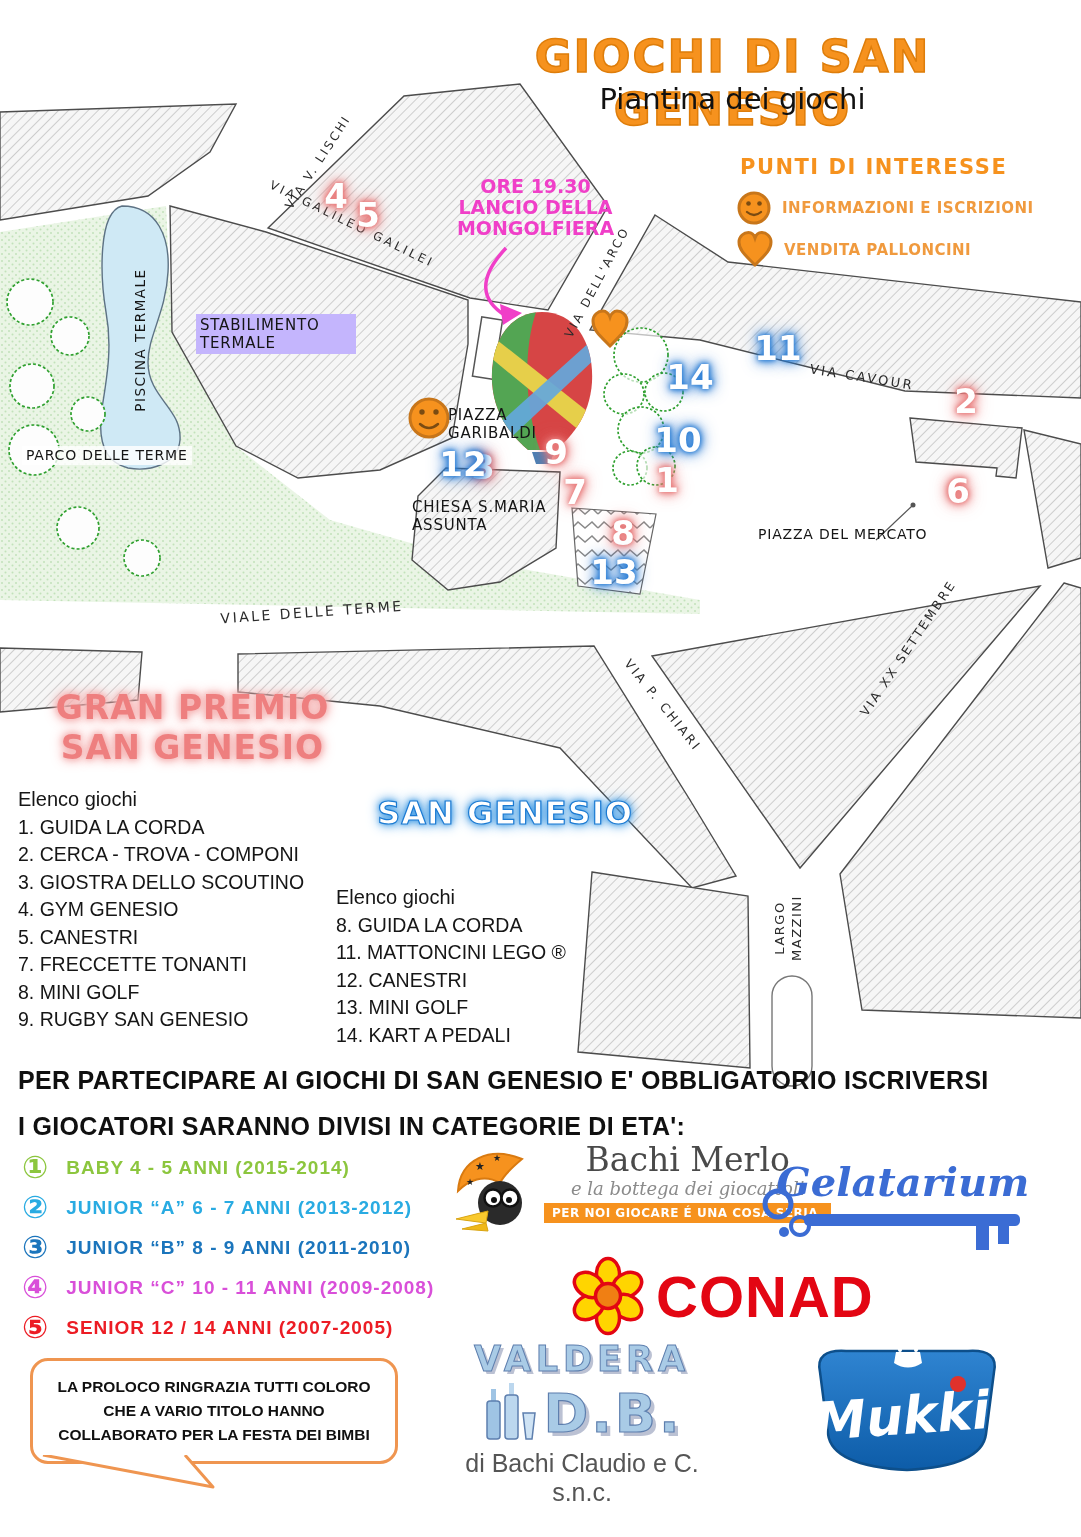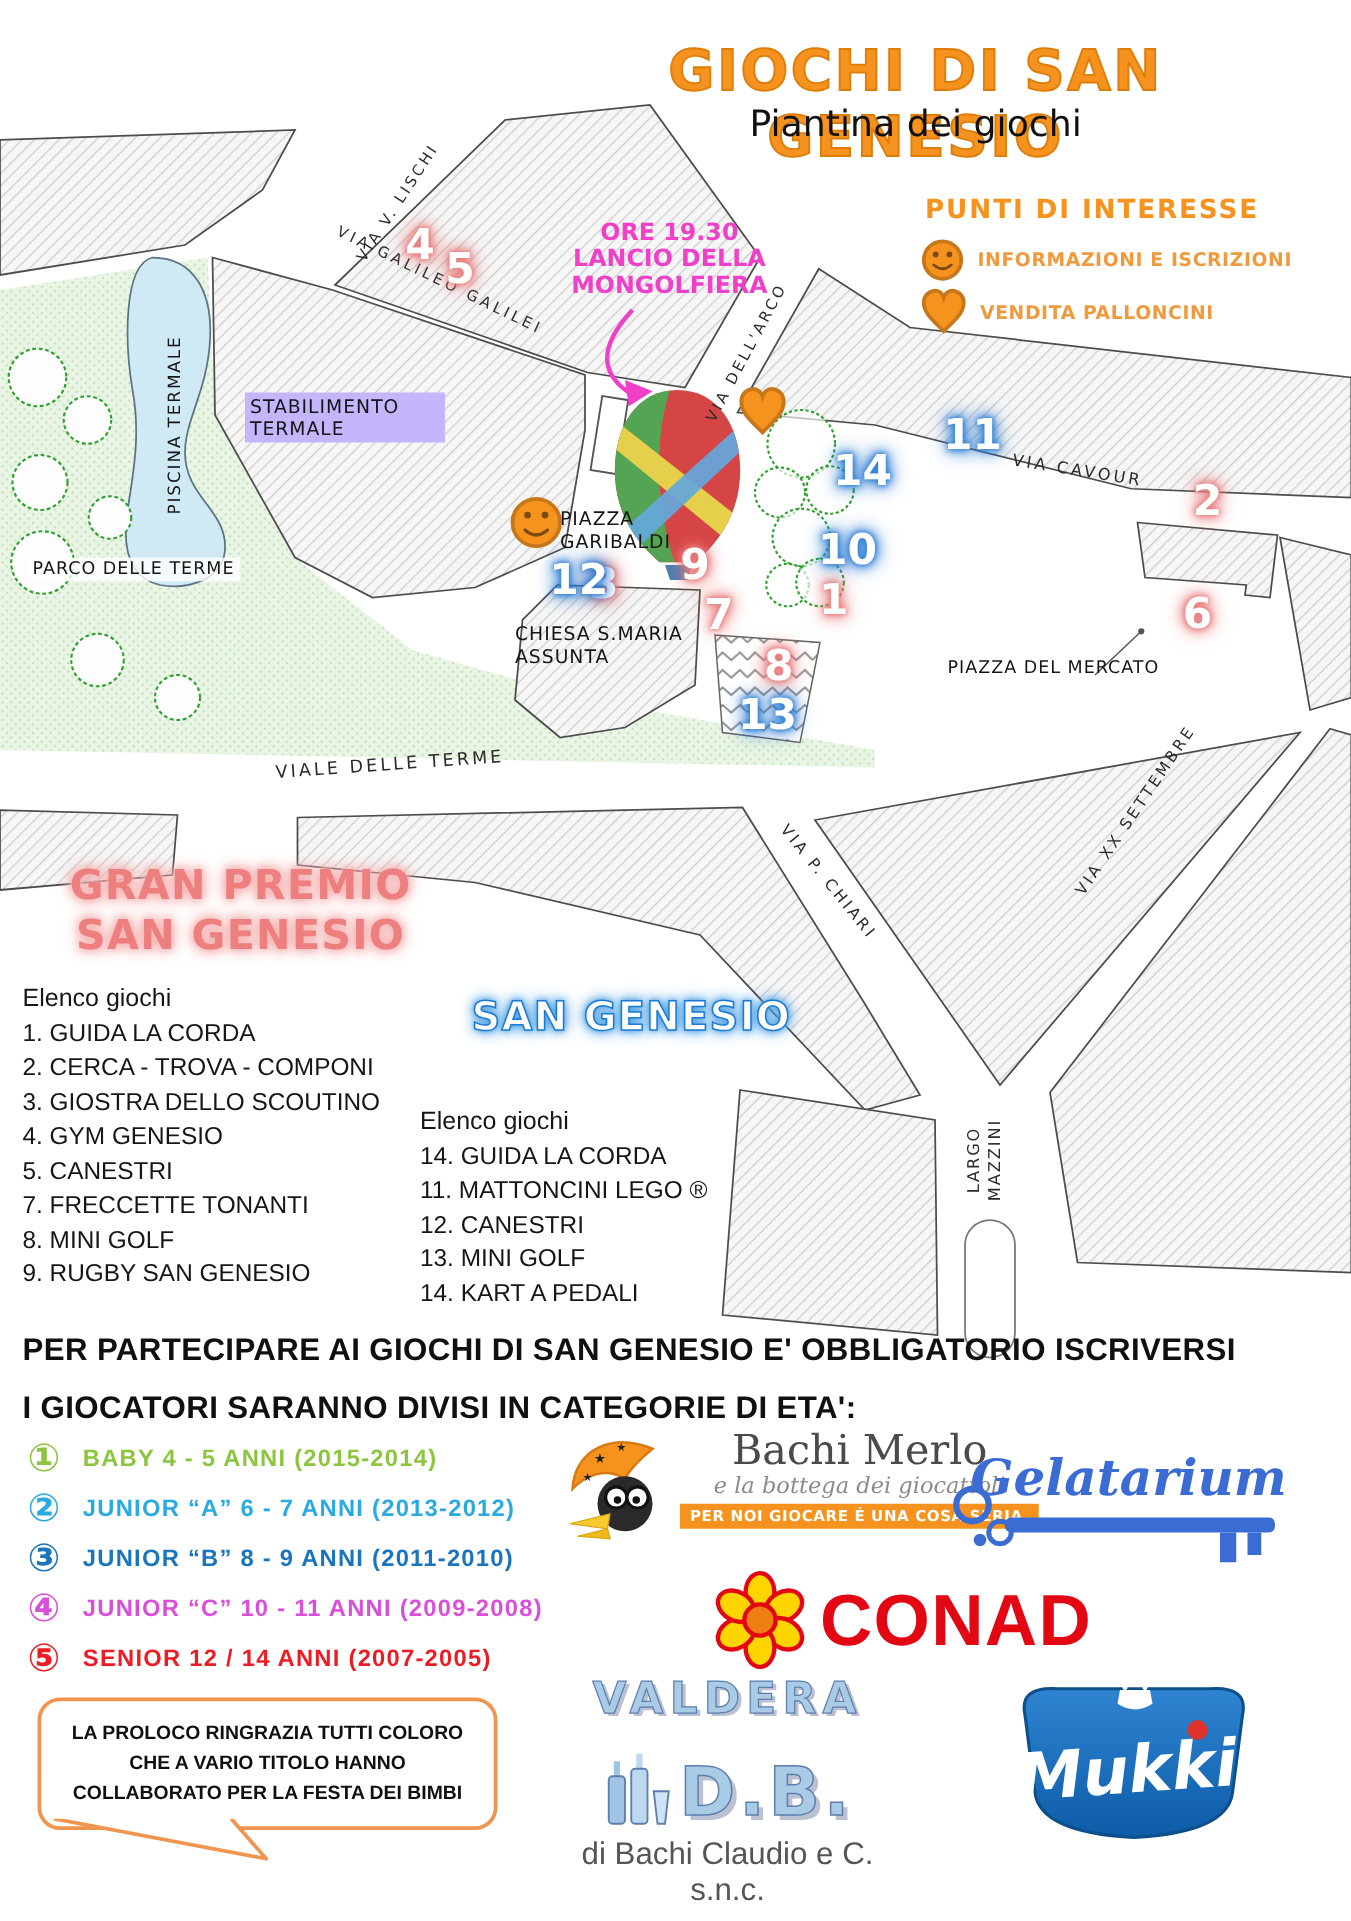--- a/index.html
+++ b/index.html
@@ -55,21 +55,21 @@
   .mago-banner{background:#f6921e;color:#fff;font-size:12px;font-weight:bold;letter-spacing:.5px;
                padding:3px 8px;margin-top:4px;text-align:center;}
   .conad{left:568px;top:1256px;display:flex;align-items:center;gap:8px;}
   .conad-name{font-family:"Liberation Sans",sans-serif;font-size:58px;font-weight:bold;color:#e30613;letter-spacing:1px;}
   .valdera{left:452px;top:1342px;width:260px;text-align:center;}
   .vald-l1{font-size:35px;font-weight:bold;letter-spacing:5px;color:#a9cbe6;-webkit-text-stroke:1px #5e7fae;
            text-shadow:3px 3px 0 rgba(30,50,110,.3);line-height:1;}
   .vald-l2{font-size:54px;font-weight:bold;letter-spacing:3px;color:#a9cbe6;-webkit-text-stroke:1.2px #5e7fae;
            text-shadow:4px 4px 0 rgba(30,50,110,.3);line-height:1.05;display:inline-block;}
   .vald-sub{font-size:25px;color:#555;margin-top:6px;font-family:"Liberation Sans",sans-serif;}
-  .vald-row{display:flex;align-items:flex-end;justify-content:center;gap:6px;margin-top:20px;}
+  .vald-row{display:flex;align-items:flex-end;justify-content:center;gap:6px;}
 
   
   .bubble{left:30px;top:1358px;width:368px;border:3px solid #ef9550;border-radius:18px;background:#fff;
           padding:14px 12px;box-sizing:border-box;text-align:center;font-size:15.5px;font-weight:bold;
           line-height:1.55;color:#101010;font-family:"Liberation Sans",sans-serif;}
 </style>
 </head>
 <body>
 
 <div class="page">
@@ -240,21 +240,21 @@
     <div>7. FRECCETTE TONANTI</div>
     <div>8. MINI GOLF</div>
     <div>9. RUGBY SAN GENESIO</div>
   </div>
 
   <div class="abs baby-title">
     <div>SAN GENESIO</div>
   </div>
   <div class="abs glist" style="left:336px;top:884px;">
     <div class="hdr">Elenco giochi</div>
-    <div>14. GUIDA LA CORDA</div>
+    <div>8. GUIDA LA CORDA</div>
     <div>11. MATTONCINI LEGO ®</div>
     <div>12. CANESTRI</div>
     <div>13. MINI GOLF</div>
     <div>14. KART A PEDALI</div>
   </div>
 
   <div class="abs infoline" style="left:18px;top:1066px;">PER PARTECIPARE AI GIOCHI DI SAN GENESIO E' OBBLIGATORIO ISCRIVERSI</div>
   <div class="abs infoline" style="left:18px;top:1112px;">I GIOCATORI SARANNO DIVISI IN CATEGORIE DI ETA':</div>
 
   <div class="cat-row" style="top:1152px;">

